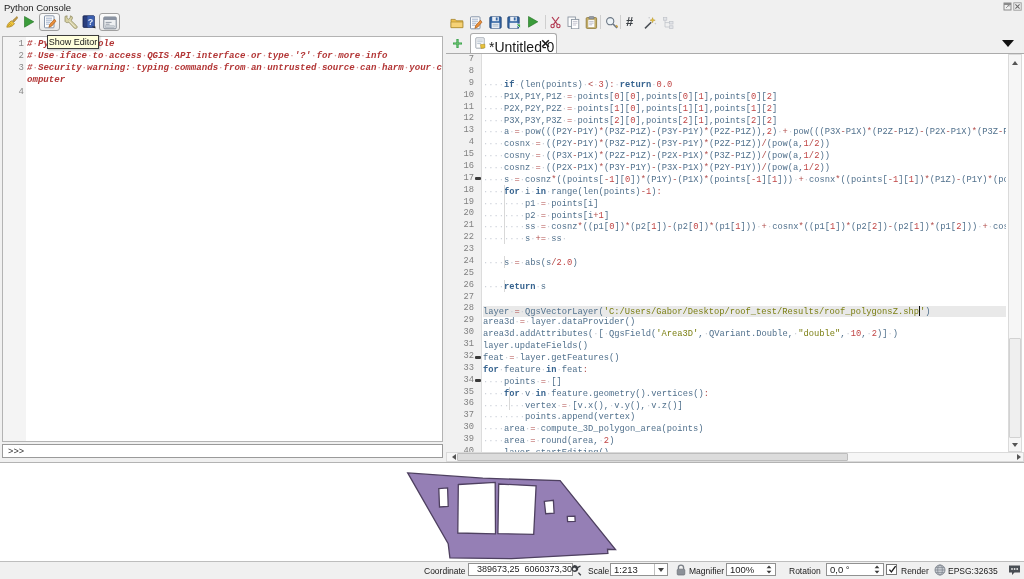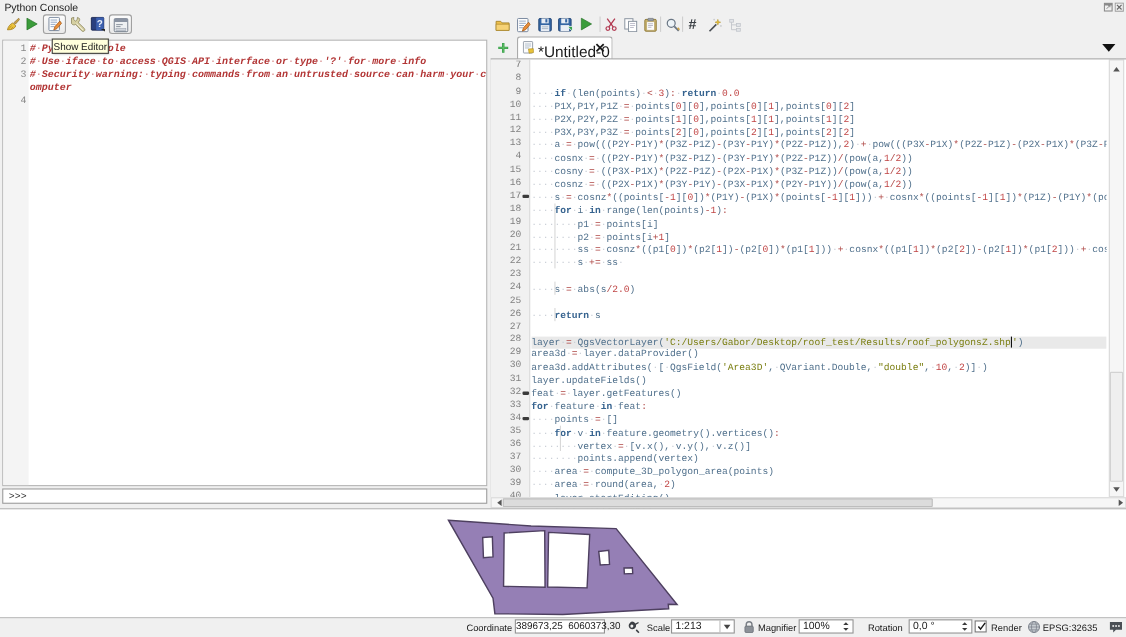--- a/index.html
+++ b/index.html
@@ -275,21 +275,21 @@
 <div class="sb" style="left:446px;top:452px;width:578px;height:10px"></div>
 <div class="arr" style="left:449px;top:454px;border:3px solid transparent;border-right:4px solid #555"></div>
 <div class="arr" style="left:1017px;top:454px;border:3px solid transparent;border-left:4px solid #555"></div>
 <div class="sbthumb" style="left:457px;top:453px;width:391px;height:8px"></div>
 <div class="abs" id="map"></div>
 <svg class="abs" style="left:0;top:462px" width="1024" height="99" viewBox="0 0 1024 99">
     <path fill-rule="evenodd" fill="#957fb5" stroke="#4e4060" stroke-width="1.3" d="M407.7,10.9 L482.8,16.2 L560.1,18.6 L615.5,87.6 L607.5,87.3 L607.9,91.4 L511.6,96.7 L449.9,95.9 L448.2,81.8 Z M438.8,26.6 L447.6,25.9 L448.2,44.3 L439.5,45.0 Z M458.3,22.5 L495.2,20.4 L495.5,71.8 L457.8,71.0 Z M498.7,22.0 L536.1,23.9 L533.7,72.4 L497.9,71.6 Z M544.3,39.3 L553.4,38.3 L554.1,51.1 L545.7,51.7 Z M567.3,54.3 L574.9,54.1 L575.2,59.4 L567.6,59.7 Z"></path>
   </svg>
 <div class="abs" id="status"></div>
 <div class="slabel" style="left:424px">Coordinate</div>
-<div class="sbox" style="left:468px;width:82px;text-align:center;white-space:nowrap;font-size:9px">389673,25&nbsp; 6060373,30</div>
+<div class="sbox" style="left:468px;width:105px;text-align:right;white-space:nowrap;font-size:9px">389673,25&nbsp; 6060373,30</div>
 <div class="abs" style="left:570px;top:564px">
     <svg width="12" height="12" viewBox="0 0 12 12">
       <path d="M4.6 1 a3.4 3.4 0 0 1 3 1.8 l2.6 -1.4 l0.6 1 l-2.6 1.5 a3.4 3.4 0 0 1 -1 3.2 c-1.4 1.3 -3.4 1.3 -4.7 0 c-1.3 -1.4 -1.3 -3.5 0.1 -4.8 a3.4 3.4 0 0 1 2 -1.3 z" fill="#3c3f44"></path>
       <circle cx="4.4" cy="5.2" r="1.4" fill="#f0f0f0"></circle>
       <path d="M8.4 8.6 l2.4 2.6" stroke="#3c3f44" stroke-width="1.4"></path>
     </svg>
   </div>
 <div class="slabel" style="left:588px">Scale</div>
 <div class="sbox" style="left:610px;width:58px;padding-left:3px">1:213<span style="position:absolute;right:0;top:0;width:13px;height:11px;border-left:1px solid #c0c0c0;display:flex;align-items:center;justify-content:center">
       <span style="width:0;height:0;border:3px solid transparent;border-top:4px solid #444;margin-top:3px"></span>

